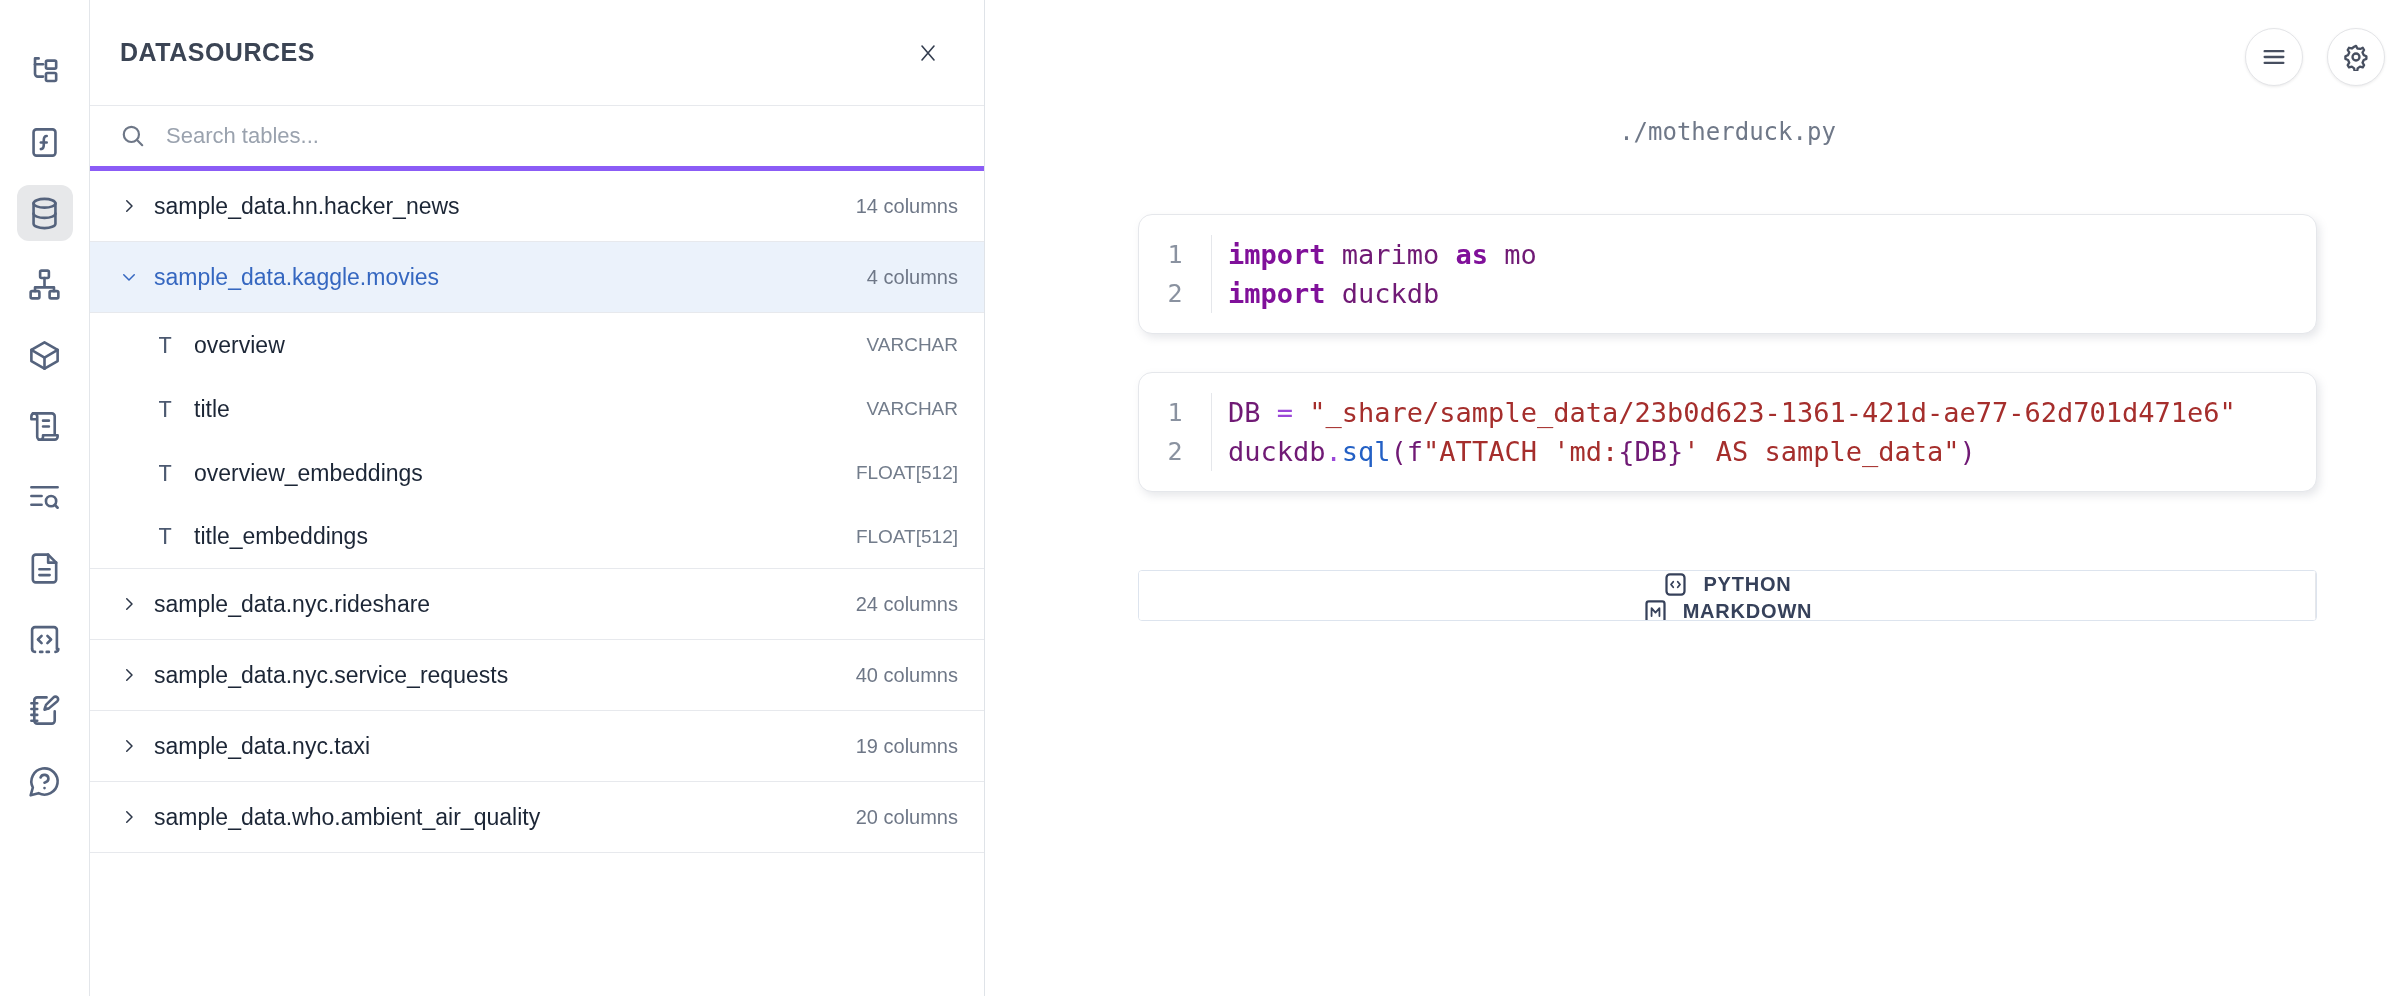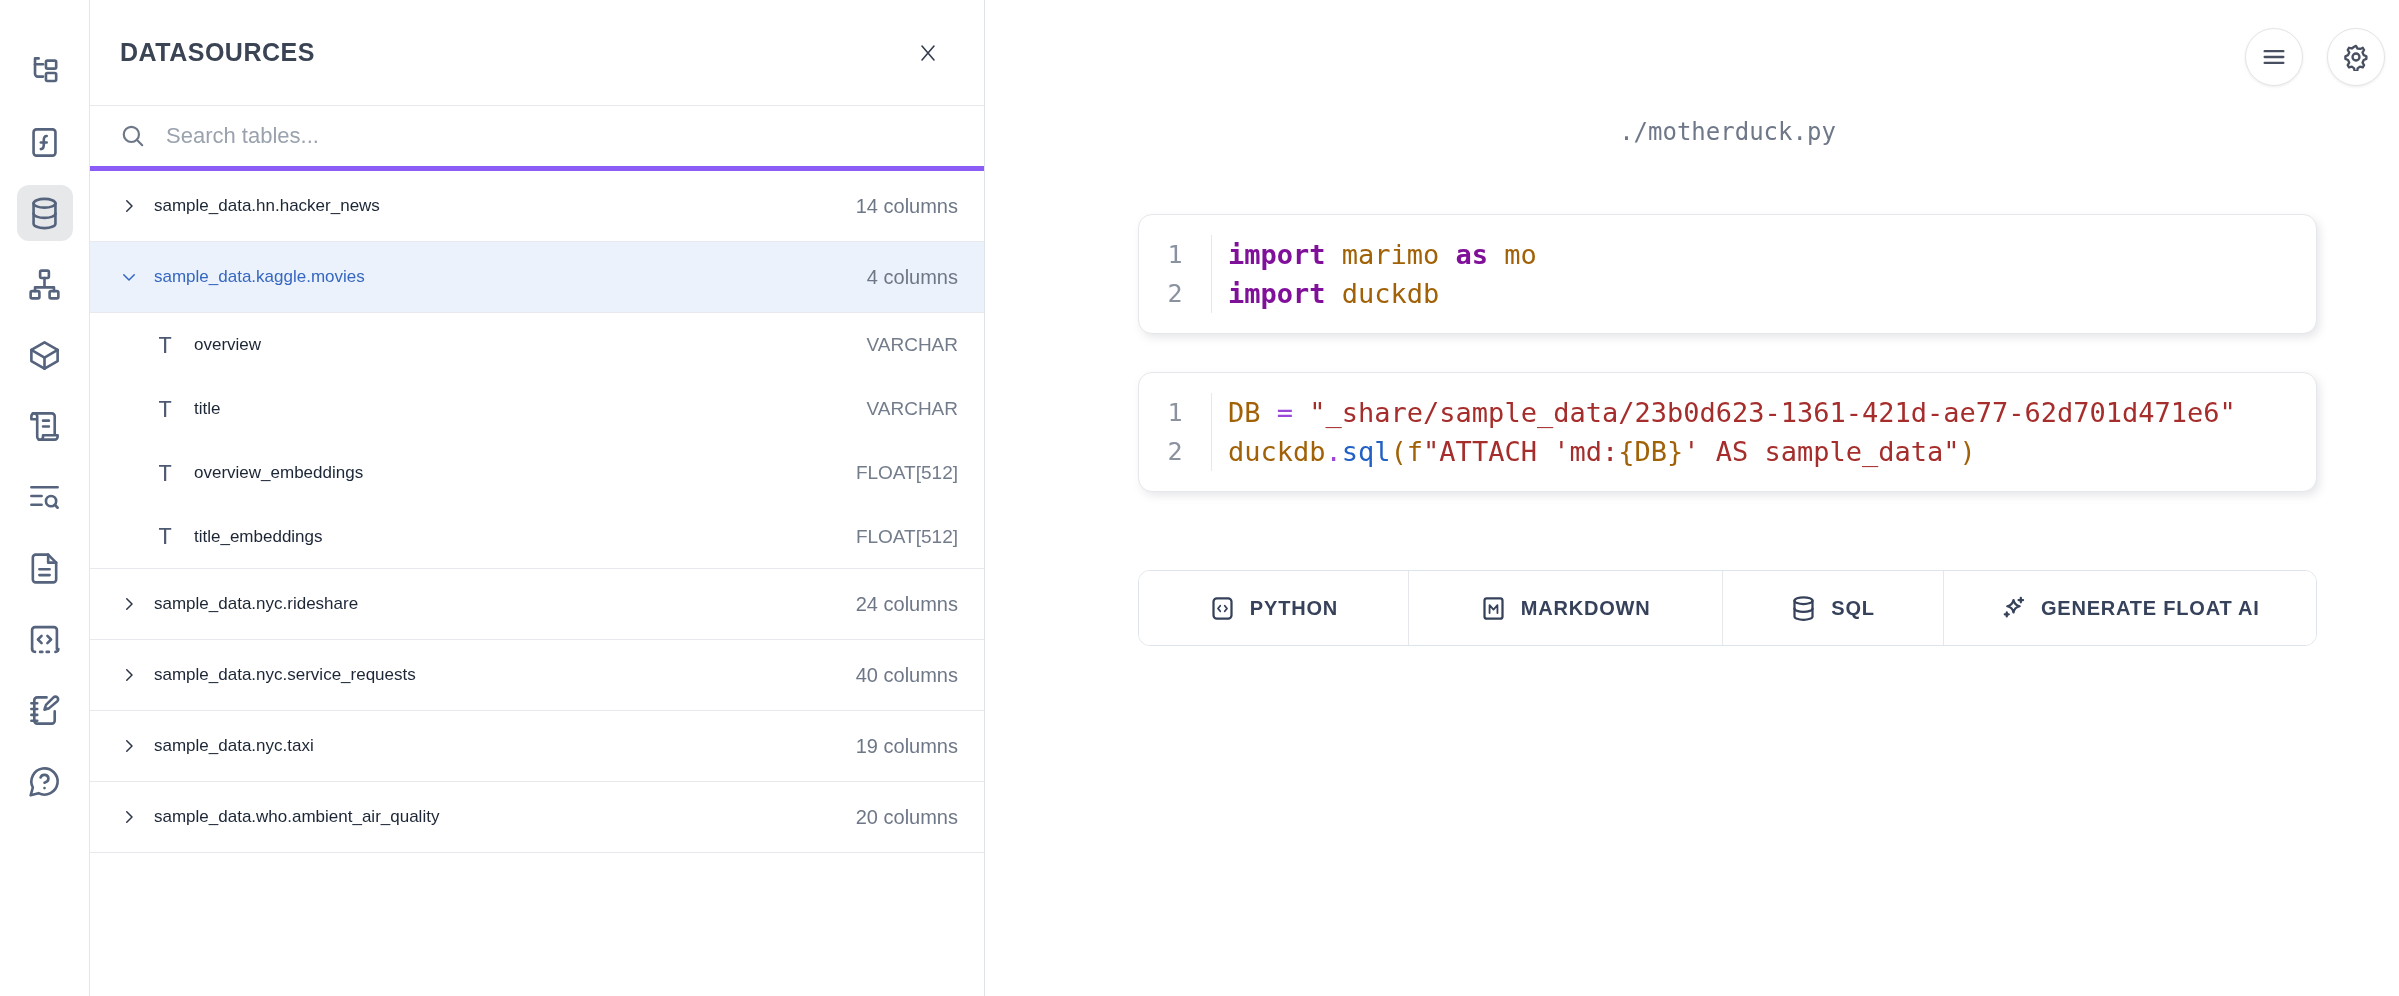--- a/index.html
+++ b/index.html
@@ -35,21 +35,21 @@
                       color:#1d2636; font-family:"Liberation Sans", sans-serif; background:transparent; }
   .search-row input::placeholder { color:#9aa2ae; }
 
   .rows { flex:1; overflow:hidden; }
   .row { display:flex; align-items:center; padding:0 26px 0 28px; cursor:pointer; }
   .row-table { height:71px; border-bottom:1px solid #e7e9ed; }
   .row-col { height:64px; padding-left:64px; }
   .row .chev { width:22px; height:22px; flex:0 0 22px; display:flex; align-items:center; justify-content:center; }
   .row .chev svg { width:18px; height:18px; stroke:#2c3648; stroke-width:2; fill:none;
                    stroke-linecap:round; stroke-linejoin:round; }
-  .row-name { margin-left:14px; font-size:17px; color:#1c2636; flex:1; white-space:nowrap;
+  .row-name { margin-left:14px; font-size:23px; color:#1c2636; flex:1; white-space:nowrap;
               overflow:hidden; text-overflow:ellipsis; }
   .row-meta { font-size:20px; color:#6e7787; margin-left:24px; white-space:nowrap; }
   .row.selected { background:#ebf2fb; }
   .row.selected .row-name { color:#3567c0; }
   .row.selected .chev svg { stroke:#3567c0; }
   .t-icon { font-family:"DejaVu Sans Mono", monospace; font-size:22px; color:#4c5970; flex:0 0 22px;
             text-align:center; }
   .row-col .row-name { margin-left:18px; }
   .row-col .row-meta { font-size:19px; color:#727c8b; }
   .group-end { border-bottom:1px solid #e7e9ed; }
@@ -74,24 +74,24 @@
   .code-line { display:flex; align-items:center; height:39px;
                font-family:"DejaVu Sans Mono", monospace; font-size:27px; }
   .gutter { flex:0 0 73px; text-align:center; color:#8a92a0; font-size:25px;
             border-right:1px solid #e5e7eb; align-self:stretch; display:flex;
             align-items:center; justify-content:center; }
   .code-text { padding-left:16px; white-space:pre; color:#101521; }
   .tk-kw { color:#80109a; font-weight:bold; }
   .tk-str { color:#a52e2c; }
   .tk-op { color:#9b47d8; }
   .tk-fn { color:#2360c5; }
-  .tk-pl { color:#a16207;margin-top:44px; }
-
-  .add-bar { margin-top:78px; height:76px; display:flex; border:1px solid #dde4ee;
-             border-radius:12px; background:#fff; overflow:hidden; }
+  .tk-pl { color:#701a75;margin-top:44px; }
+
+  .add-bar { margin-top:78px; height:51px; display:flex; border:1px solid #dde4ee;
+             border-radius:4px; background:#fff; overflow:hidden;flex-direction:column; }
   .add-btn { display:flex; align-items:center; justify-content:center; gap:14px;
              border:none; background:#fff; cursor:pointer; border-right:1px solid #e5e7eb;
              font-family:"Liberation Sans", sans-serif;
              font-size:20px; font-weight:700; letter-spacing:0.8px; color:#36415a; }
   .add-btn:last-child { border-right:none; }
   .add-btn svg { width:27px; height:27px; stroke:#36415a; stroke-width:2; fill:none;
                  stroke-linecap:round; stroke-linejoin:round; }
   .add-python { flex:270 0 0; } .add-markdown { flex:314 0 0;align-items:center; }
   .add-sql { flex:221 0 0; } .add-ai { flex:374 0 0; }
 </style>

